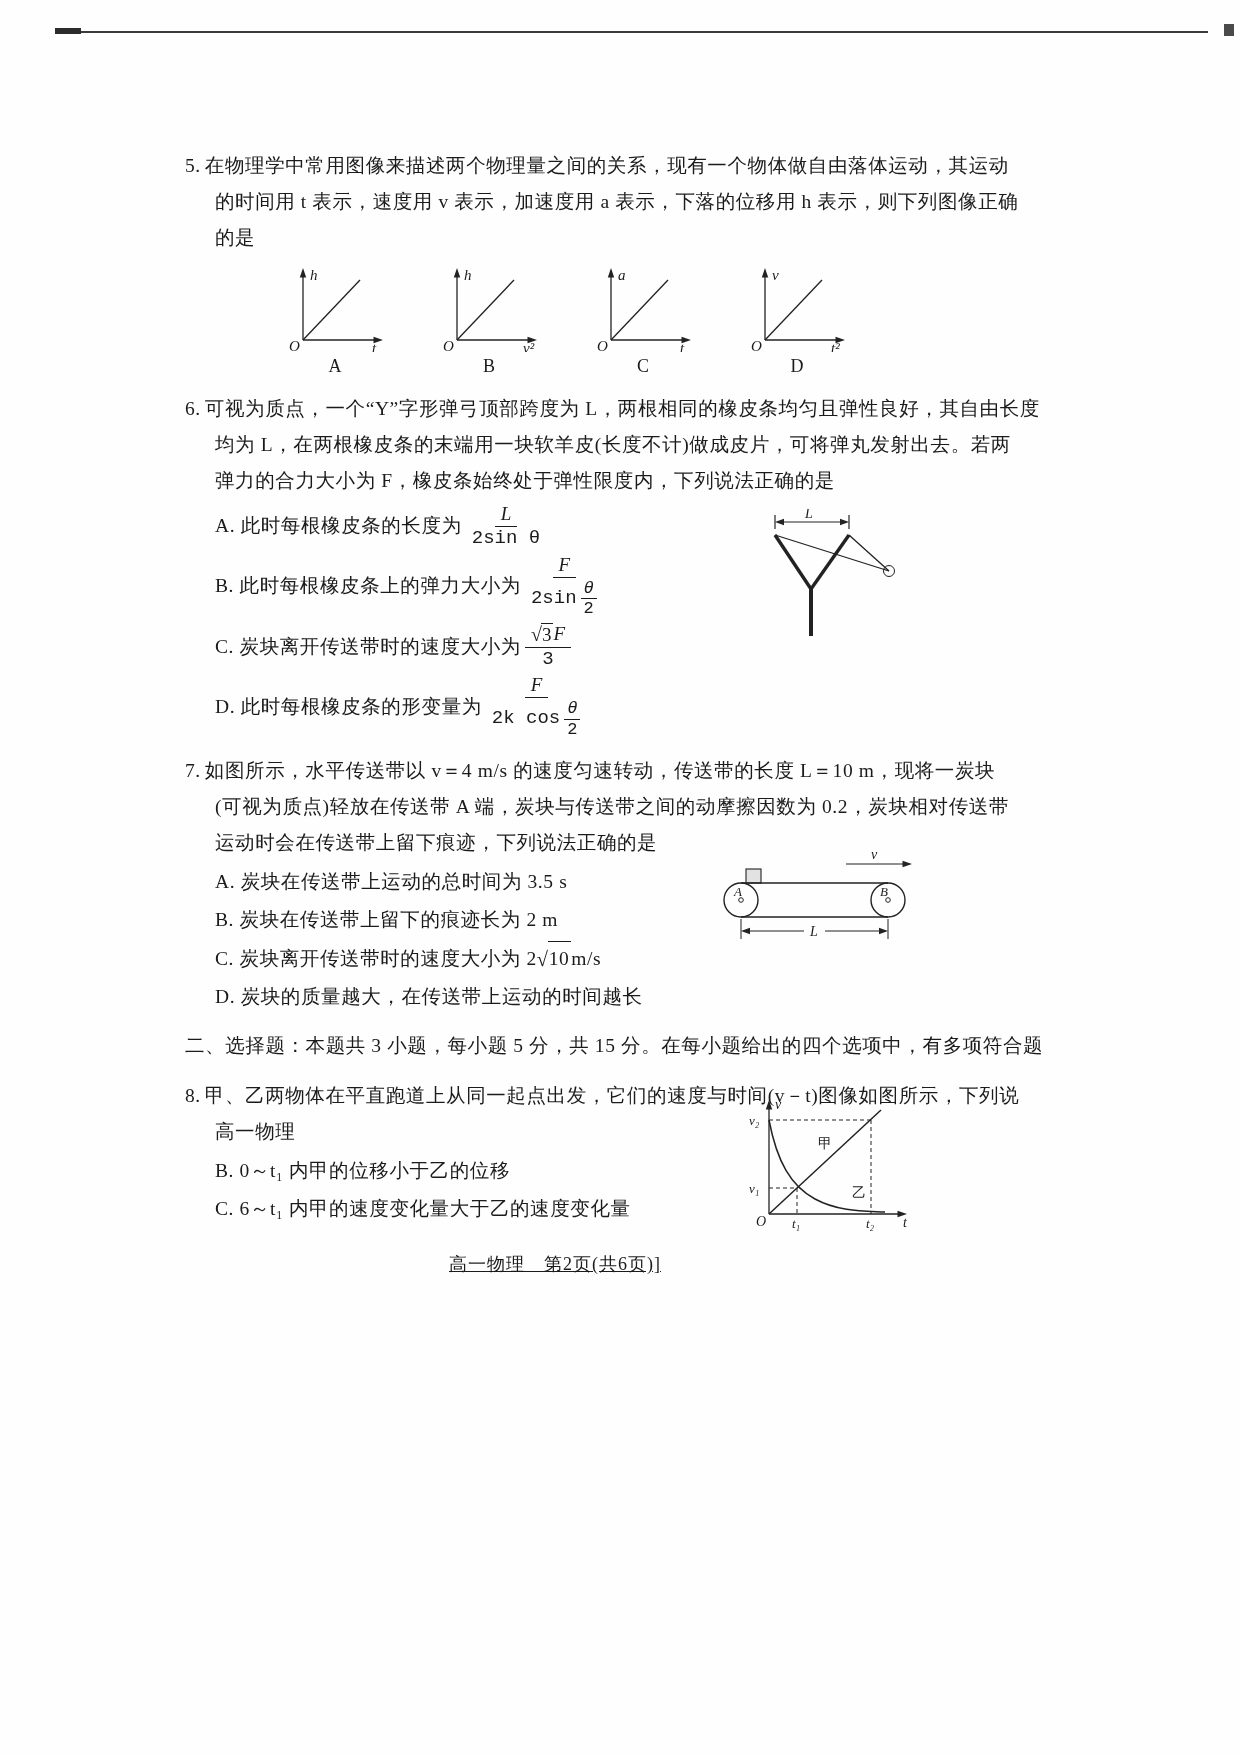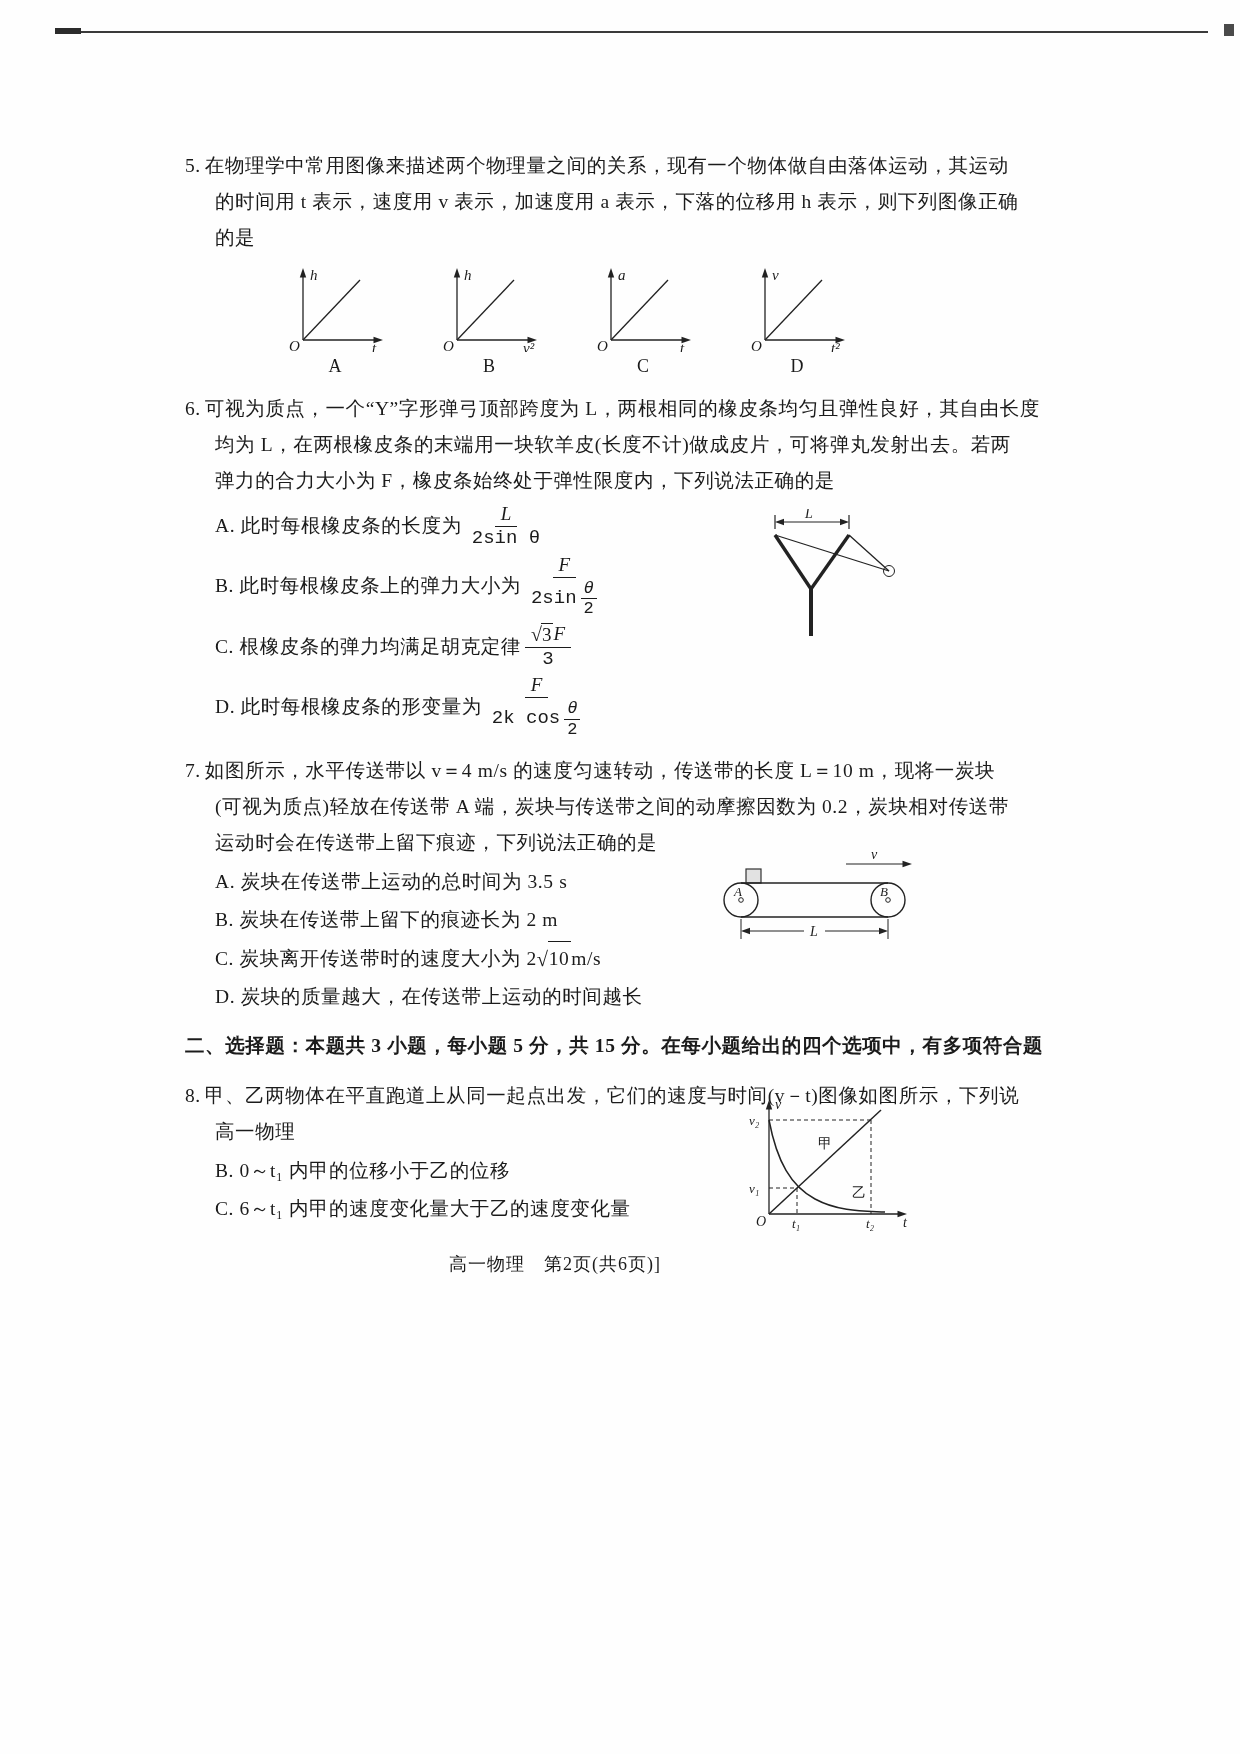--- a/index.html
+++ b/index.html
@@ -47,22 +47,22 @@
   .it { font-style:italic; }
   .rt { font-size:1.05em; }
   .rad { border-top:1.4px solid #1b1b1b; padding:0 2px 0 1px; margin-left:-1px; }
 
   
   .diagram { position:absolute; }
   .q6-diagram { right:6px; top:118px; }
   .q7-diagram { right:2px; top:98px; }
   .q8-diagram { right:10px; top:16px; }
 
-  .bold { font-weight:bold;text-align:right; }
-  .footer { margin-top:26px; text-align:center; font-size:18px; letter-spacing:1px; }
+  .bold { font-weight:normal;text-align:right; }
+  .footer { margin-top:26px; text-align:center; font-size:18px; letter-spacing:1px;text-decoration:underline; }
 </style>
 </head>
 <body>
 
 <div class="page">
   <div class="scan-line"></div>
   <div class="scan-blob-l"></div>
   <div class="scan-blob-r"></div>
 
   <div class="content">
@@ -153,21 +153,21 @@
             <span>2sin</span>
             <span class="frac small">
               <span class="num it">θ</span>
               <span class="den">2</span>
             </span>
           </span>
         </span>
       </div>
 
       <div class="option">
-        <span>C. 根橡皮条的弹力均满足胡克定律</span>
+        <span>C. 炭块离开传送带时的速度大小为</span>
         <span class="frac">
           <span class="num">
             <span class="rt">√</span>
               <span class="rad">3</span>
               <span class="it">F</span>
           </span>
           <span class="den">3</span>
         </span>
       </div>
 

